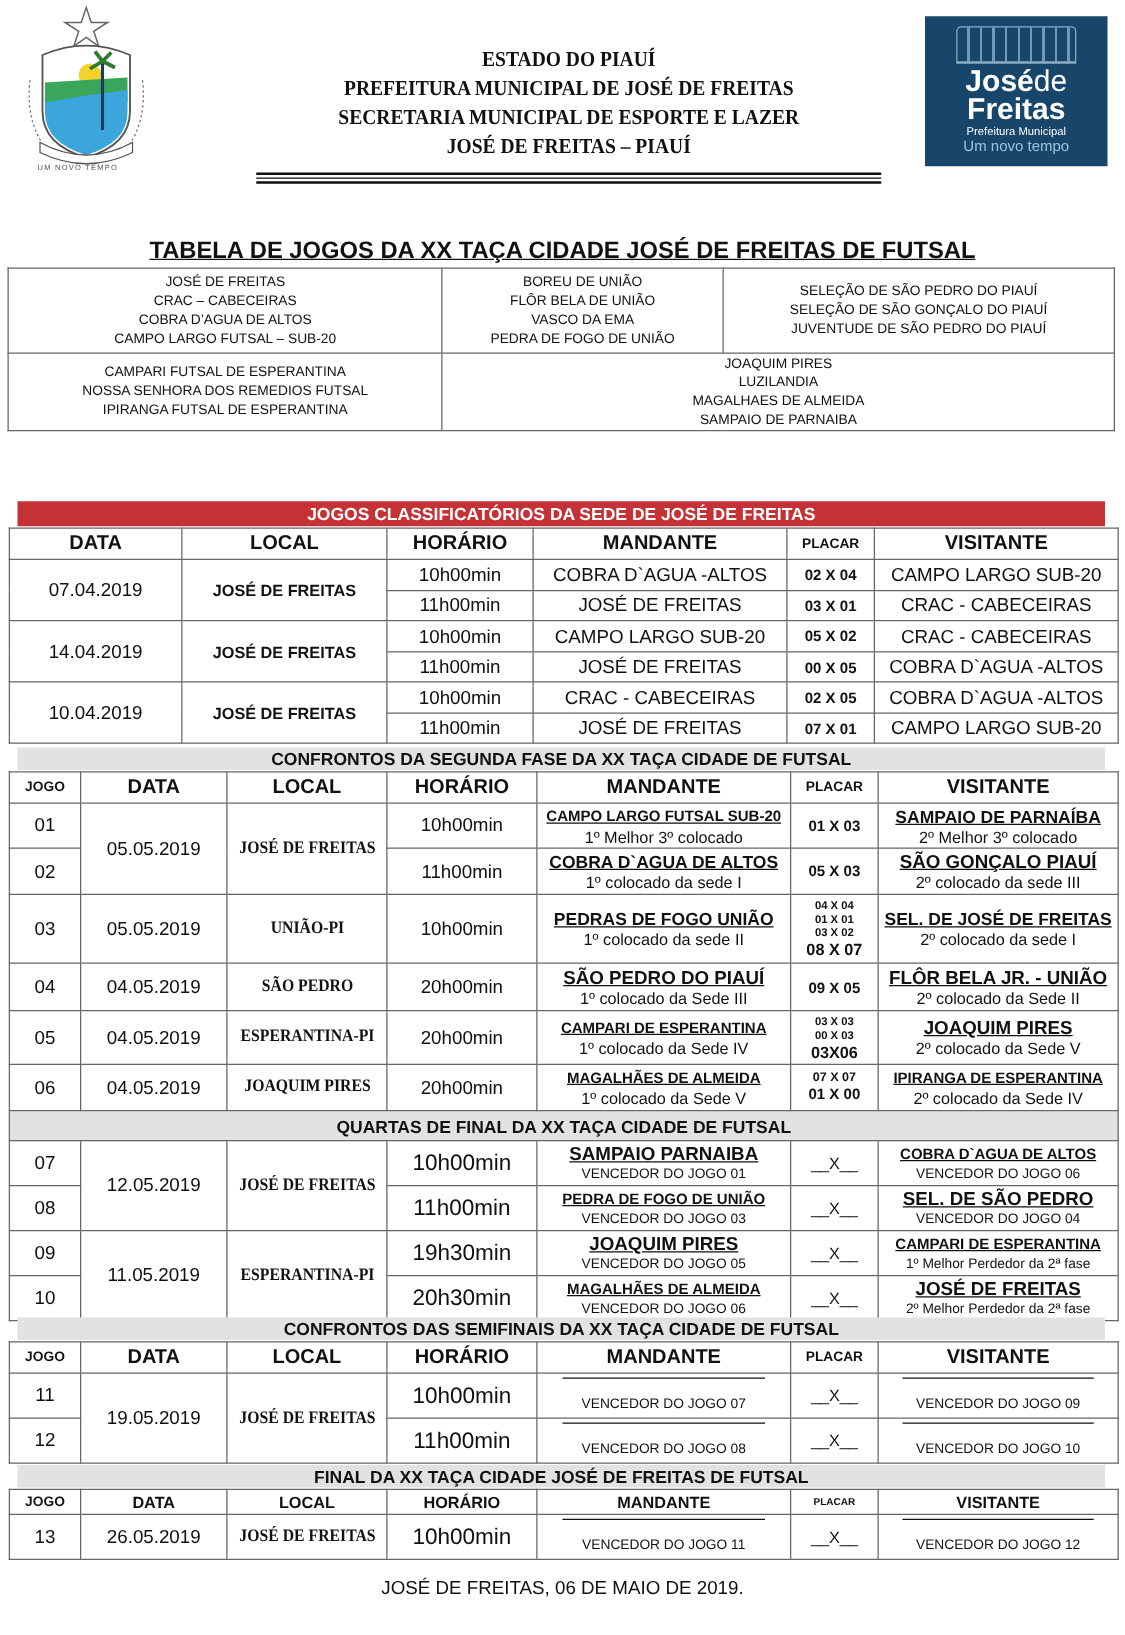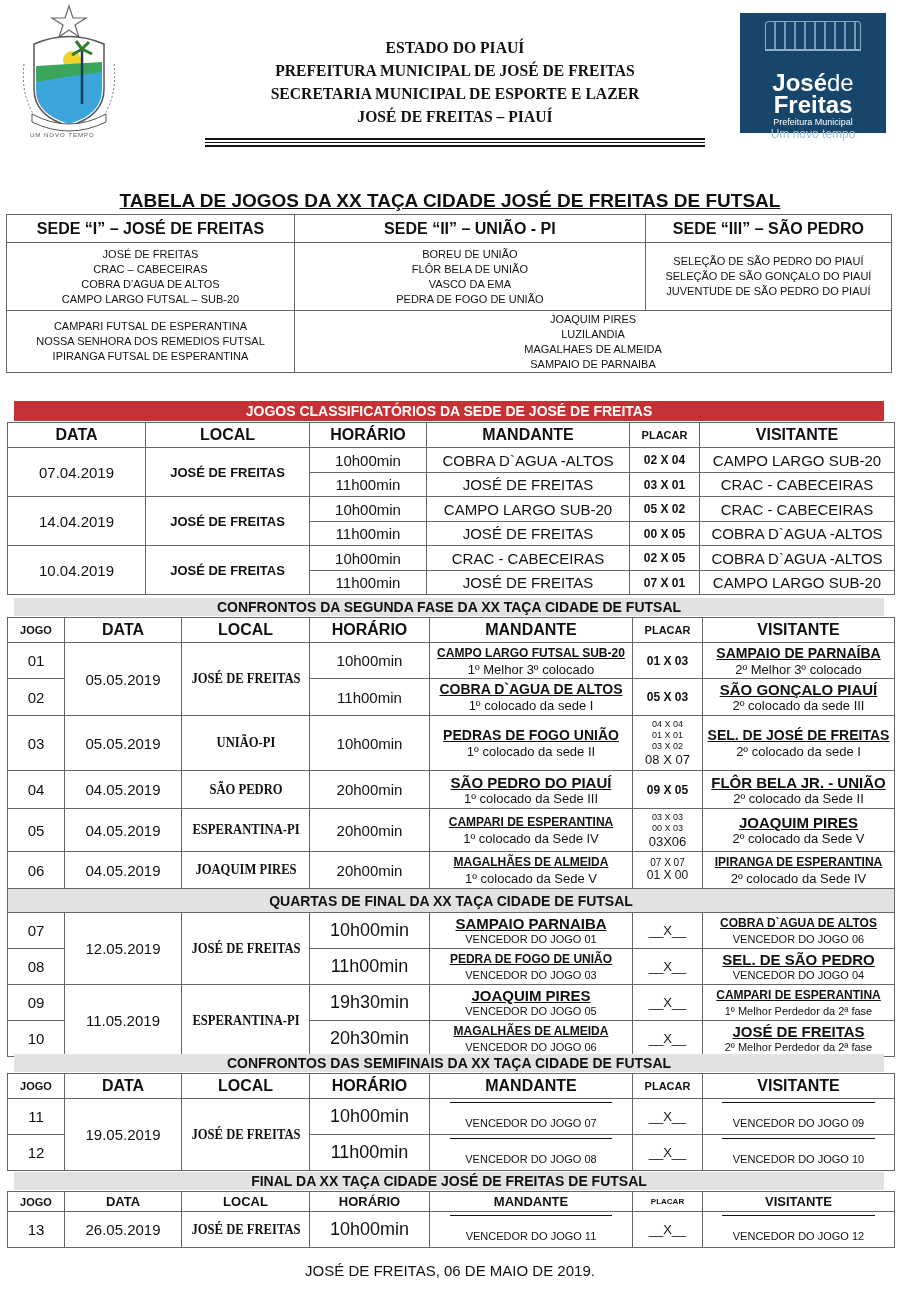--- a/index.html
+++ b/index.html
@@ -2,21 +2,21 @@
 <html><head>
 <meta charset="utf-8">
 <style>
   * { box-sizing: border-box; margin: 0; padding: 0; }
   body { width: 900px; height: 1308px; background: #fff; font-family: "Liberation Sans", sans-serif; color: #111; position: relative; overflow: hidden; }
   .header { position: absolute; top: 0; left: 0; width: 900px; height: 150px; }
   .crest { position: absolute; left: 14px; top: 4px; width: 110px; height: 138px; }
   .crest-caption { position: absolute; left: 30px; top: 132px; font-size: 6px; letter-spacing: 1px; color: #555; }
   .brand { position: absolute; left: 740px; top: 13px; width: 146px; height: 120px; background: #17466a; color: #fff; text-align: center; }
   .brand .bldg { margin: 8px auto 0; width: 96px; height: 30px; border: 1px solid #a7c8de; border-bottom: 2px solid #a7c8de; opacity: .8; background: repeating-linear-gradient(90deg, transparent 0 8px, rgba(167,200,222,.8) 8px 10px); border-radius: 4px 4px 0 0; }
-  .brand .l1 { font-size: 24px; font-weight: bold; line-height: 22px; margin-top: 21px; }
+  .brand .l1 { font-size: 24px; font-weight: bold; line-height: 22px; margin-top: 4px; }
   .brand .l1 span { font-weight: normal; }
   .brand .l2 { font-size: 24px; font-weight: bold; line-height: 22px; }
   .brand .l3 { font-size: 9px; margin-top: 1px; }
   .brand .l4 { font-size: 12px; color: #9ec3dc; }
   .head-text { position: absolute; left: 190px; top: 36px; width: 530px; text-align: center; font-weight: bold; font-size: 17px; line-height: 23px; font-family: Liberation Serif, serif; }
   .head-text div { transform: scaleX(0.92); }
   .rule { position: absolute; left: 205px; width: 500px; background: #111; }
   .title { position: absolute; left: 0; width: 900px; top: 190px; text-align: center; font-weight: bold; font-size: 19px; text-decoration: underline; }
   table { border-collapse: collapse; position: absolute; }
   td, th { border: 1px solid #666; text-align: center; vertical-align: middle; }
@@ -29,21 +29,21 @@
   .grid th { font-size: 16px; font-weight: 900; }
   .grid th.small { font-size: 11px; }
   .grid td { font-size: 15px; }
   .loc { font-family: "Liberation Serif", serif; font-weight: bold; font-size: 14px !important; transform: scaleX(0.9); }
   .locsans { font-weight: bold; font-size: 13px !important; }
   .score { font-weight: bold; font-size: 12px !important; }
   .team { font-weight: bold; text-decoration: underline; font-size: 14px; display: block; line-height: 17px; }
   .team.sm { font-size: 12px; }
   .sub { font-size: 13px; display: block; line-height: 15px; }
   .sub.xs { font-size: 11px; }
-  .scores-stack span { display: block; font-size: 9px; line-height: 11px; font-weight: normal; text-align: center; }
+  .scores-stack span { display: block; font-size: 9px; line-height: 11px; font-weight: bold; text-align: center; }
   .scores-stack span.big { font-size: 13px; line-height: 15px; }
   .blank { display: block; margin: 0 auto; width: 80%; border-top: 1px solid #111; height: 14px; }
   .footer { position: absolute; top: 1262px; left: 0; width: 900px; text-align: center; font-size: 15px; }
 </style>
 </head>
 <body>
 
 <div class="header">
   <svg class="crest" viewBox="0 0 110 138">
     <polygon points="55,2 59,14 72,14 61,21 65,33 55,26 45,33 49,21 38,14 51,14" fill="none" stroke="#666" stroke-width="1.2"></polygon>
@@ -74,25 +74,20 @@
     <div class="l2">Freitas</div>
     <div class="l3">Prefeitura Municipal</div>
     <div class="l4">Um novo tempo</div>
   </div>
 </div>
 
 <div class="title">TABELA DE JOGOS DA XX TAÇA CIDADE JOSÉ DE FREITAS DE FUTSAL</div>
 
 <table class="sedes">
   <tbody>
-      <tr>
-    <th style="width:288px">SEDE “I” – JOSÉ DE FREITAS</th>
-    <th style="width:295px" colspan="2">SEDE “II” – UNIÃO - PI</th>
-    <th>SEDE “III” – SÃO PEDRO</th>
-  </tr>
   <tr style="height:68px">
     <td>
       <div>JOSÉ DE FREITAS</div>
       <div>CRAC – CABECEIRAS</div>
       <div>COBRA D’AGUA DE ALTOS</div>
       <div>CAMPO LARGO FUTSAL – SUB-20</div>
     </td>
     <td colspan="2">
       <div>BOREU DE UNIÃO</div>
       <div>FLÔR BELA DE UNIÃO</div>

